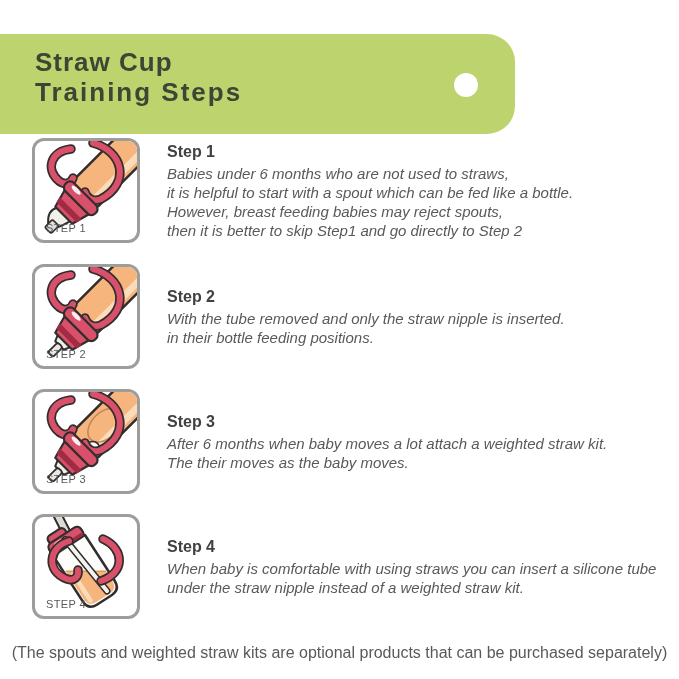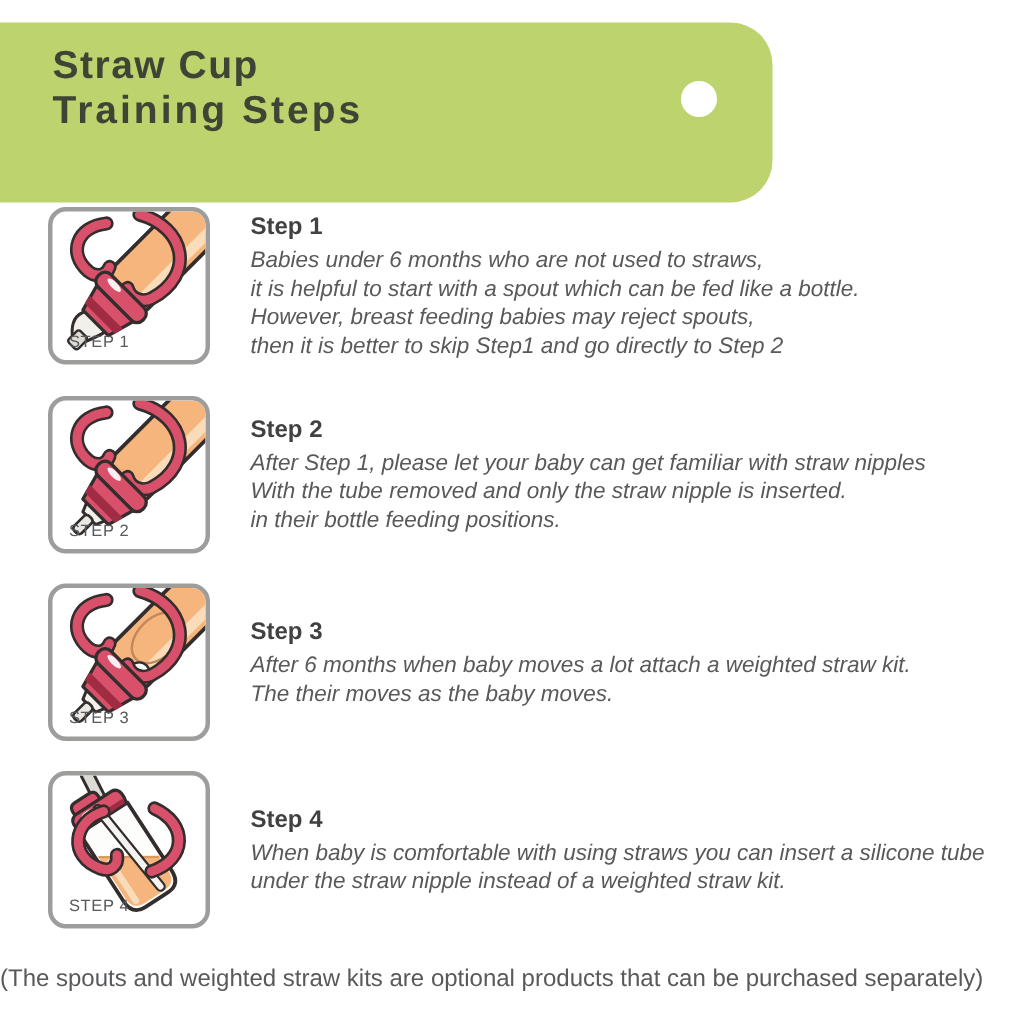--- a/index.html
+++ b/index.html
@@ -3,21 +3,21 @@
 <meta charset="utf-8">
 <style>
   html,body{margin:0;padding:0;}
   body{
     width:679px;height:679px;position:relative;overflow:hidden;
     background:#ffffff;
     font-family:"Liberation Sans", sans-serif;
   }
   
   .banner{
-    position:absolute;top:15px;left:0;width:515px;height:120px;
+    position:absolute;top:34px;left:0;width:515px;height:100px;
     background:var(--banner-green,#BDD36E);
     border-radius:0 28px 28px 0;
   }
   .banner-title{position:absolute;left:35px;top:13px;color:var(--title-text,#3E4534);}
   .title-1{font-size:26px;line-height:30px;font-weight:700;letter-spacing:1px;}
   .title-2{font-size:26px;line-height:30px;font-weight:700;letter-spacing:2px;}
   .banner-dot{
     position:absolute;left:454px;top:39px;width:24px;height:24px;
     border-radius:50%;background:#ffffff;
   }
@@ -31,21 +31,21 @@
   }
   .art-box svg{position:absolute;inset:0;width:100%;height:100%;}
   .box-label{
     position:absolute;left:11px;bottom:6px;
     font-size:11px;letter-spacing:.4px;color:var(--step-label,#58595B);
   }
   .step-text h2{margin:0 0 2px 0;font-size:16px;line-height:20px;font-weight:700;color:var(--heading-text,#414042);}
   .step-text p{margin:0;font-size:15px;line-height:19px;white-space:nowrap;color:var(--body-text,#58595B);font-style:italic;}
   
   .footnote{
-    position:absolute;top:643px;left:0;width:679px;text-align:left;
+    position:absolute;top:643px;left:0;width:679px;text-align:center;
     font-size:16px;line-height:20px;color:var(--body-text,#58595B);
   }
   
   svg .outl{stroke:var(--art-outline,#332E2D);stroke-linejoin:round;stroke-linecap:round;}
   svg .f-red{fill:var(--art-red,#D8506A);}
   svg .f-dark{fill:var(--art-red-dark,#A02C44);}
   svg .f-peach{fill:var(--art-peach,#F5B57D);}
   svg .h-out{stroke:var(--art-outline,#332E2D);fill:none;stroke-width:9.5;stroke-linecap:round;}
   svg .h-red{stroke:var(--art-red,#D8506A);fill:none;stroke-width:6;stroke-linecap:round;}
 </style>
@@ -108,21 +108,20 @@
         <rect x="-21" y="-24" width="42" height="12" rx="5.5" class="f-red outl" stroke-width="2.2"></rect>
         <path d="M -17,-12 L 17,-12 L 12,6 L -12,6 Z" class="f-red outl" stroke-width="2.2"></path>
         <path d="M -15.5,-4 L 15.5,-4 L 14.2,2 L -14.2,2 Z" class="f-dark"></path>
         <ellipse cx="-9" cy="-20.5" rx="6" ry="2.2" fill="#ffffff" opacity="0.9"></ellipse>
       </g>
     </svg>
     <figcaption class="box-label">STEP 2</figcaption>
   </figure>
   <div class="step-text">
     <h2>Step 2</h2>
-    <p>After Step 1, please let your baby can get familiar with straw nipples</p>
     <p>With the tube removed and only the straw nipple is inserted.</p>
     <p>in their bottle feeding positions.</p>
   </div>
 </section>
 
 <section class="step-row" id="row3">
   <figure class="art-box">
     <svg viewBox="0 0 102 99" aria-hidden="true">
       <g transform="translate(33,70) rotate(45)">
         <rect x="-18" y="-100" width="36" height="80" rx="5" class="f-peach outl" stroke-width="2.5"></rect>

